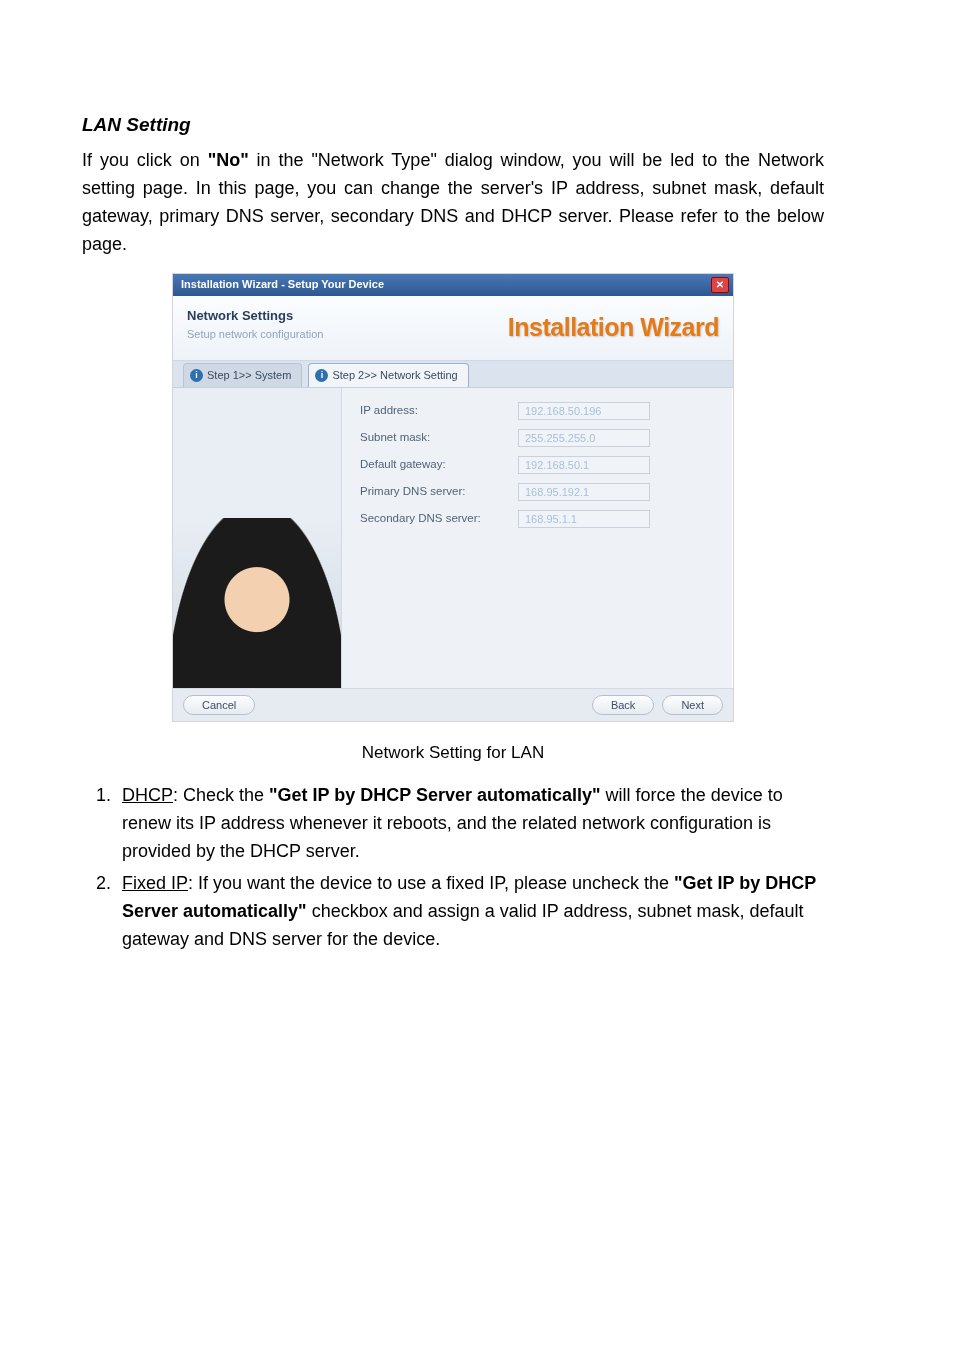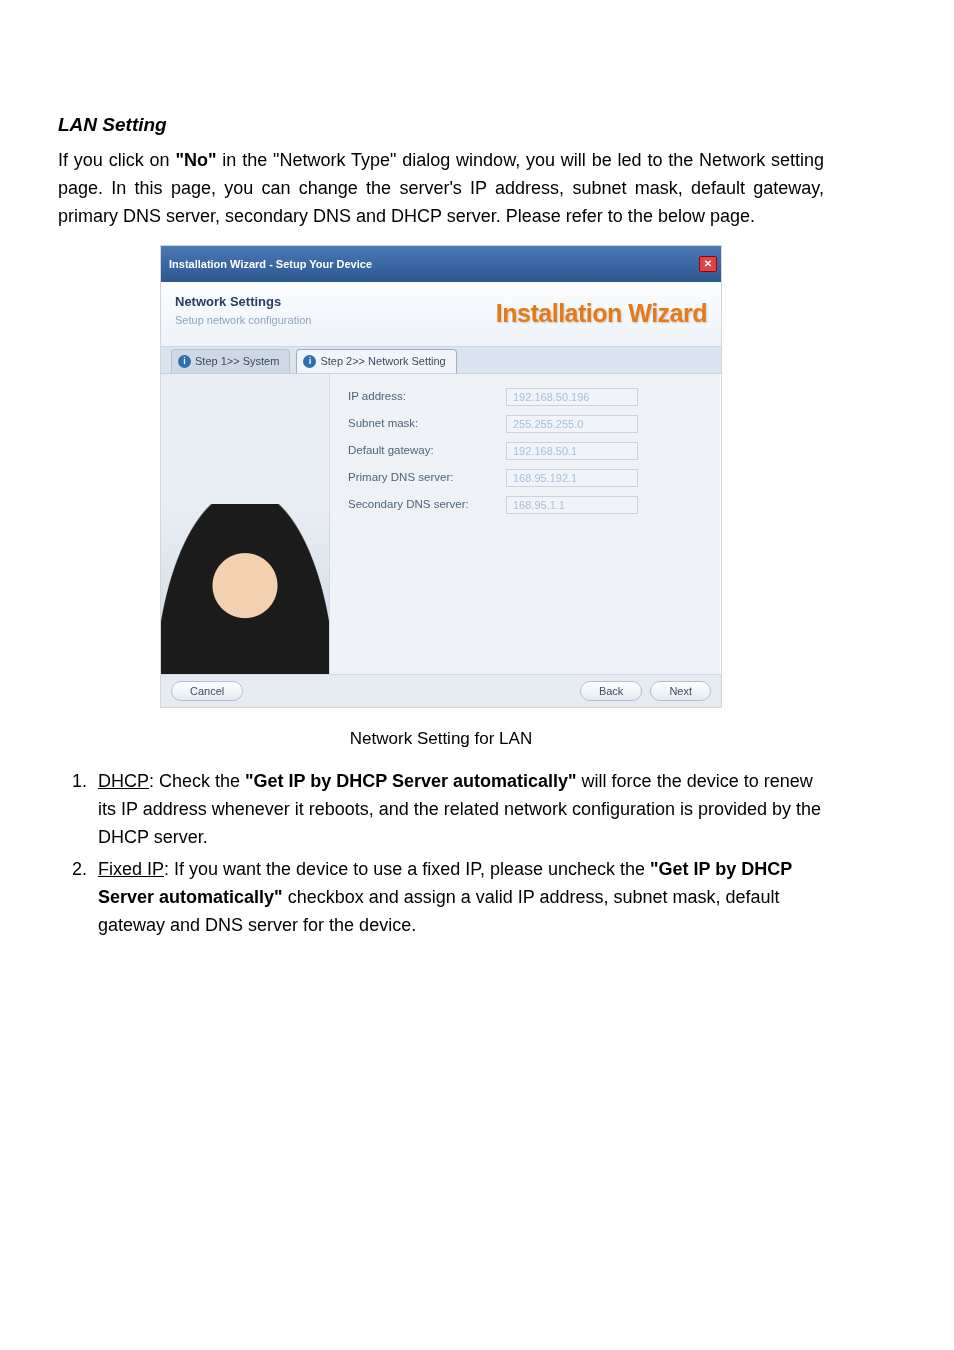--- a/index.html
+++ b/index.html
@@ -5,21 +5,21 @@
   html, body {
     margin: 0;
     padding: 0;
     background: #fff;
     width: 954px;
     height: 1350px;
     font-family: Arial, Helvetica, sans-serif;
     color: #000;
   }
   .page {
-    padding: 110px 130px 0 58px;
+    padding: 110px 130px 0 82px;
     font-size: 18px;
     line-height: 1.55;
   }
   .heading {
     font-weight: bold;
     font-style: italic;
     font-size: 19px;
     margin-bottom: 8px;
   }
   .intro {
@@ -41,21 +41,21 @@
     border: 1px solid #d5d5d5;
     background: #eef2f6;
     font-family: Tahoma, Arial, sans-serif;
     font-size: 12px;
     color: #2d3b4e;
     box-shadow: 0 0 0 1px #fff inset;
   }
   .titlebar {
     background: linear-gradient(#4a79b7, #2d5790);
     color: #fff;
-    height: 36px;
+    height: 22px;
     display: flex;
     align-items: center;
     justify-content: space-between;
     padding: 0 4px 0 8px;
     font-size: 11px;
     font-weight: bold;
   }
   .titlebar .close {
     width: 16px;
     height: 14px;

